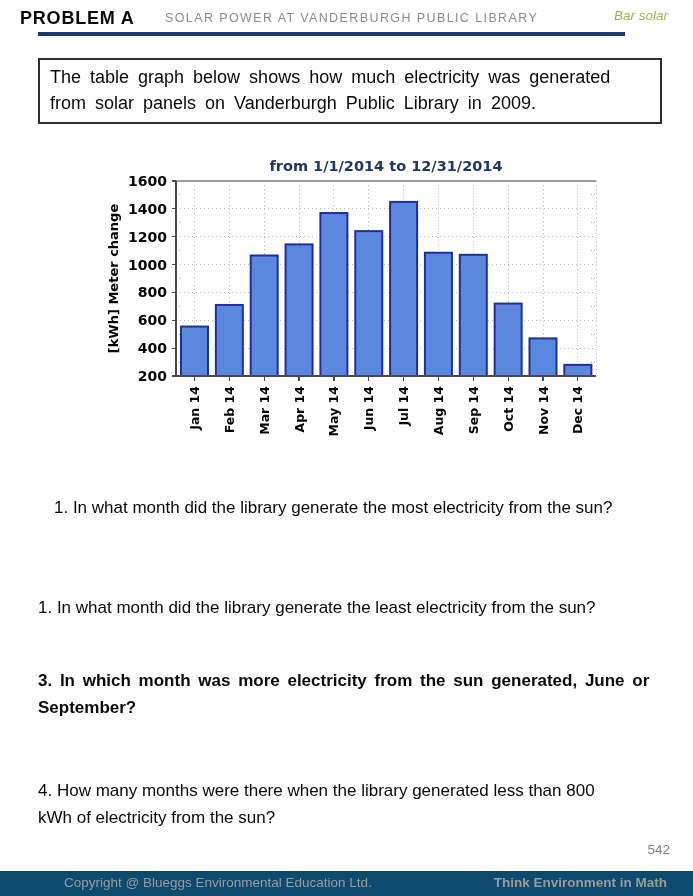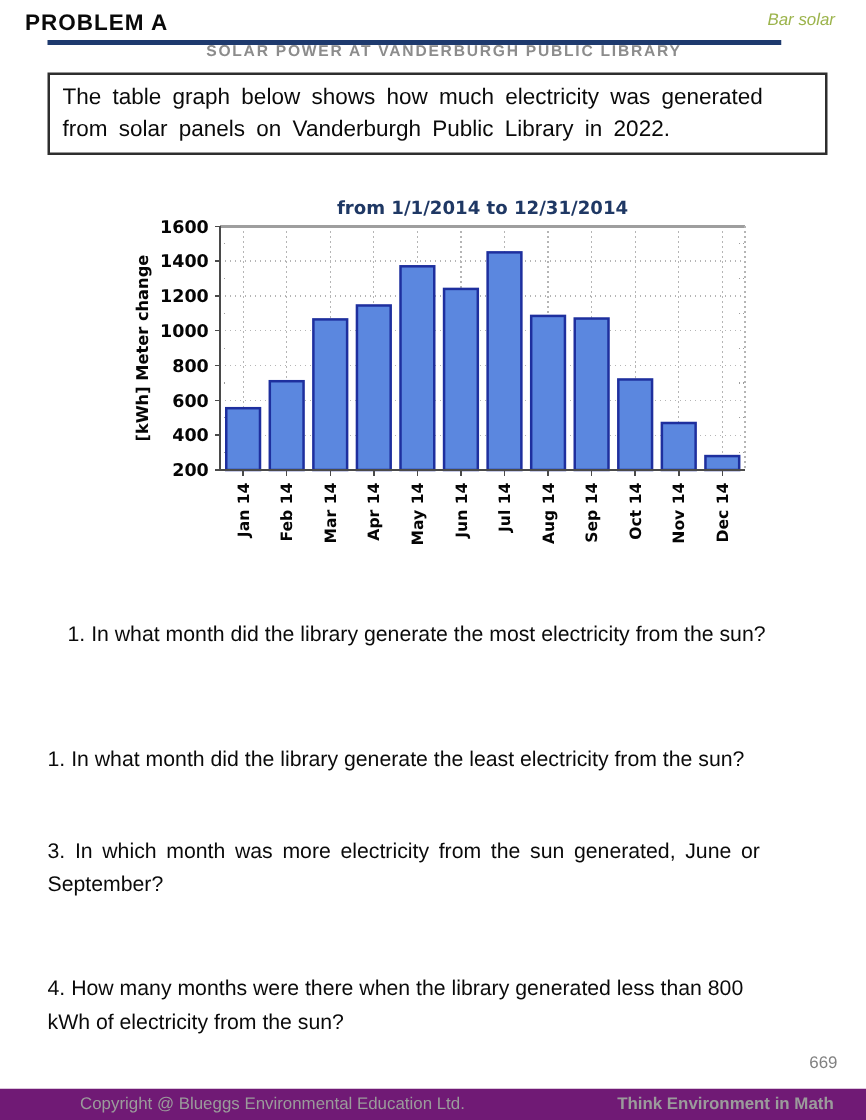--- a/index.html
+++ b/index.html
@@ -11,21 +11,21 @@
     overflow:hidden;
     color:#111;
   }
   
   .hdr-problem{
     position:absolute;left:20px;top:8px;
     font-size:18px;font-weight:bold;letter-spacing:0.8px;color:#0a0a0a;
   }
   .hdr-title{
     position:absolute;left:165px;top:11px;
-    font-size:12.5px;font-weight:bold;letter-spacing:1.4px;color:#8c8c8c;margin-top:23px;
+    font-size:12.5px;font-weight:normal;letter-spacing:1.4px;color:#8c8c8c;
   }
   .hdr-tag{
     position:absolute;right:25px;top:8px;
     font-size:13.5px;font-style:italic;color:#9cb44c;
   }
   .hdr-rule{
     position:absolute;left:38px;top:32px;width:587px;height:3.5px;
     background:#1e3a6e;
   }
   
@@ -55,50 +55,50 @@
   .chart-title{font-family:"DejaVu Sans",sans-serif;font-size:14.5px;font-weight:bold;}
   .ylabel{font-family:"DejaVu Sans",sans-serif;font-size:13px;font-weight:bold;fill:#050505;}
   
   .question{
     position:absolute;left:38px;width:624px;
     font-size:17px;line-height:27px;color:#0a0a0a;
     white-space:pre-line;
   }
   .q1{top:477px;margin-left:16px;}
   .q2{top:577px;}
-  .q3{top:650px;word-spacing:3px;}
+  .q3{top:650px;word-spacing:3px;font-weight:bold;}
   .q4{top:760px;}
   
   .page-number{
     position:absolute;right:23px;top:842px;
     font-size:13.5px;color:#808080;
   }
   .footer-bar{
     position:absolute;left:0;bottom:0;width:693px;height:25px;
-    background:#701a75;
+    background:#0c4a6e;
   }
   .footer-copyright{
     position:absolute;left:64px;top:4px;
     font-size:13.5px;color:#9b9b9b;
   }
   .footer-slogan{
     position:absolute;right:26px;top:4px;
     font-size:13.5px;color:#9b9b9b;font-weight:bold;
   }
 </style>
 </head>
 <body>
 
 <div class="hdr-problem">PROBLEM A</div>
 <div class="hdr-title">SOLAR POWER AT VANDERBURGH PUBLIC LIBRARY</div>
 <div class="hdr-tag">Bar solar</div>
 <div class="hdr-rule"></div>
 
 <div class="instruction-box">The table graph below shows how much electricity was generated
-from solar panels on Vanderburgh Public Library in 2022.</div>
+from solar panels on Vanderburgh Public Library in 2009.</div>
 
 <div class="chart-wrap">
   <svg id="chart-svg" width="693" height="316" viewBox="0 0 693 316">
       <line x1="194.5" y1="35" x2="194.5" y2="230" class="grid"></line>
       <line x1="229.35" y1="35" x2="229.35" y2="230" class="grid"></line>
       <line x1="264.2" y1="35" x2="264.2" y2="230" class="grid"></line>
       <line x1="299.05" y1="35" x2="299.05" y2="230" class="grid"></line>
       <line x1="333.9" y1="35" x2="333.9" y2="230" class="grid"></line>
       <line x1="368.75" y1="35" x2="368.75" y2="230" class="grid"></line>
       <line x1="403.6" y1="35" x2="403.6" y2="230" class="grid"></line>
@@ -188,17 +188,17 @@
     </svg>
 </div>
 
 <p class="question q1">1. In what month did the library generate the most electricity from the sun?</p>
 <p class="question q2">1. In what month did the library generate the least electricity from the sun?</p>
 <p class="question q3">3. In which month was more electricity from the sun generated, June or
 September?</p>
 <p class="question q4">4. How many months were there when the library generated less than 800
 kWh of electricity from the sun?</p>
 
-<div class="page-number">669</div>
+<div class="page-number">542</div>
 <div class="footer-bar">
   <span class="footer-copyright">Copyright @ Blueggs Environmental Education Ltd.</span>
   <span class="footer-slogan">Think Environment in Math</span>
 </div>
 
 </body></html>

